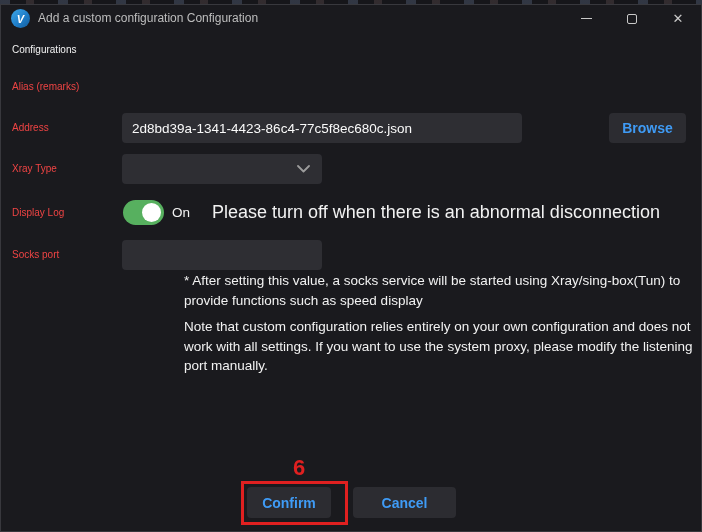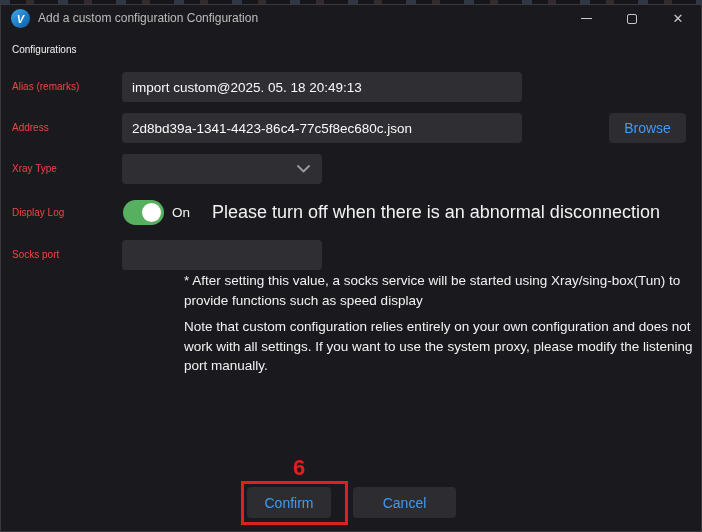--- a/index.html
+++ b/index.html
@@ -95,21 +95,21 @@
 
   .note-block {
     position: absolute; left: 183px; top: 266px; width: 512px;
     color: #f2f2f2; font-size: 13.5px; line-height: 19.5px;
   }
   .note-block p + p { margin-top: 7px; }
 
   
   .btn {
     position: absolute; height: 31px; border: none; border-radius: 4px;
-    background: #2c2c31; color: #3f9bf5; font-size: 14px; font-weight: normal;
+    background: #2c2c31; color: #3f9bf5; font-size: 14px; font-weight: bold;
     font-family: "Liberation Sans", "DejaVu Sans", sans-serif;
     display: flex; align-items: center; justify-content: center;
     cursor: pointer;
   }
   .btn-browse { left: 608px; top: 108px; width: 77px; height: 30px; }
   .btn-confirm { left: 246px; top: 482px; width: 84px; }
   .btn-cancel  { left: 352px; top: 482px; width: 103px; }
 
   
   .anno-num {
@@ -140,21 +140,20 @@
         <div class="glyph-max"></div>
       </div>
       <div class="win-btn close">
         <span>✕</span>
       </div>
     </div>
 
     <div class="heading">Configurations</div>
 
     <div class="field-label" style="top:67px">Alias (remarks)</div>
-    <input class="txt-input" style="top: 67px; width: 400px;" type="text" value="import custom@2025. 05. 18 20:49:13">
 
     <div class="field-label" style="top:108px">Address</div>
     <input class="txt-input" style="top: 108px; width: 400px;" type="text" value="2d8bd39a-1341-4423-86c4-77c5f8ec680c.json">
     <button class="btn btn-browse">Browse</button>
 
     <div class="field-label" style="top:149px">Xray Type</div>
     <div class="select-box" style="top:149px">
       <span></span>
       <svg width="13" height="8" viewBox="0 0 13 8">
         <polyline points="1,1 6.5,6.5 12,1" fill="none" stroke="#9c9c9c" stroke-width="1.8" stroke-linecap="round" stroke-linejoin="round"></polyline>

